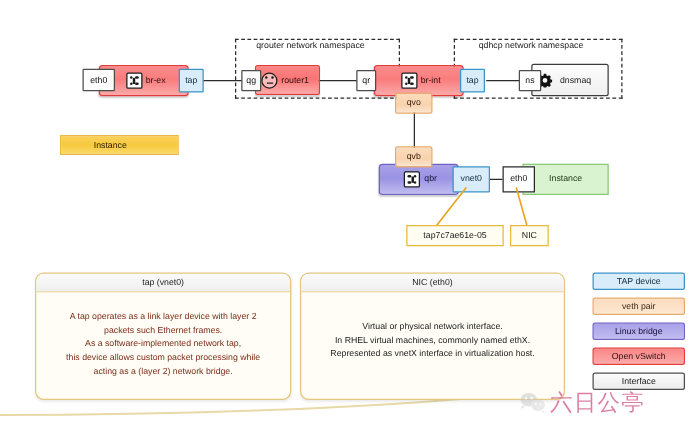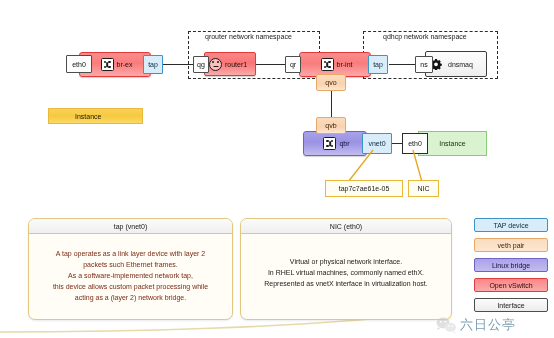--- a/index.html
+++ b/index.html
@@ -210,21 +210,21 @@
   .lg.ovsd   { background:linear-gradient(180deg,#fb8787,#fcaaaa); border:1px solid #e23b3b; color:#2a0d0d; }
   .lg.ifaced { background:linear-gradient(180deg,#fbfbfb,#ececec); border:1.2px solid #4d4d4d; color:#1a1a1a; }
 
   
   .watermark {
     position:absolute; right:38px; bottom:4px;
     display:flex; align-items:center; gap:3px;
     z-index:9; opacity:.55;
   }
   .wm-text {
-    font-size:13px; color:#0c4a6e; letter-spacing:1px;
+    font-size:18px; color:#be185d; letter-spacing:1px;
     font-family:"DejaVu Sans", sans-serif;
   }
   .wm-curve {
     position:absolute; left:0; bottom:0; width:554px; height:40px;
     z-index:2; pointer-events:none;
   }
 </style>
 </head>
 <body>
 

